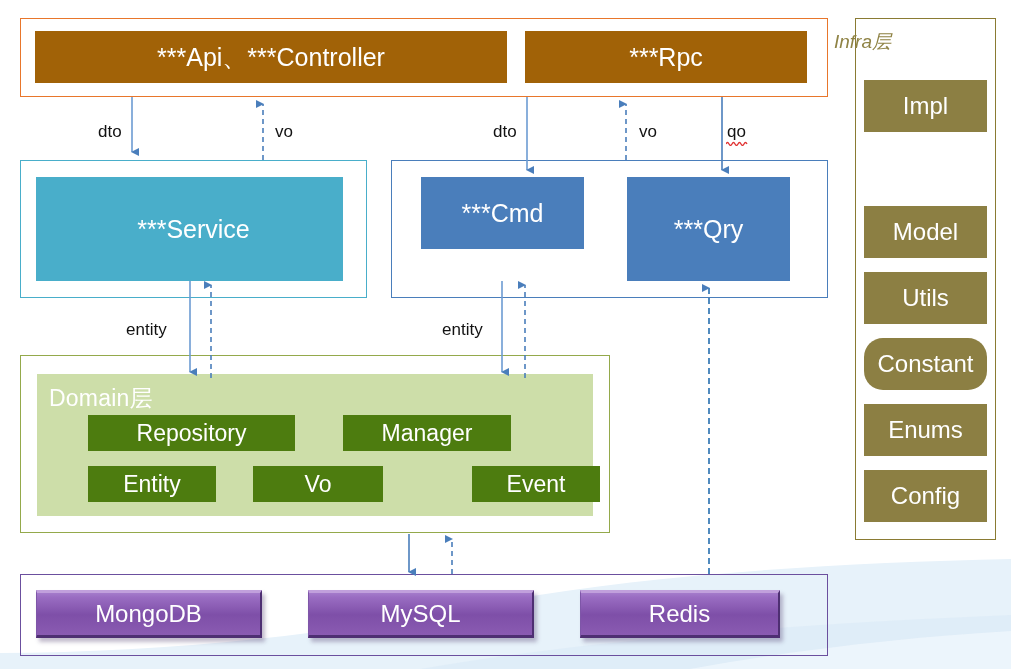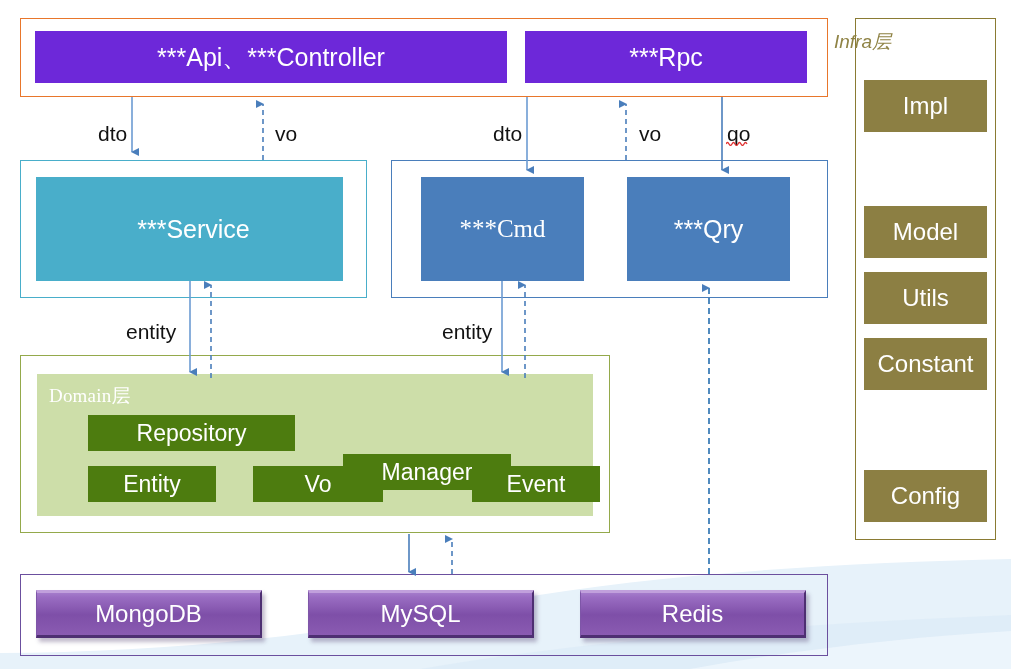--- a/index.html
+++ b/index.html
@@ -14,28 +14,28 @@
   
   .watermark{position:absolute;left:0;bottom:0;width:1011px;height:120px;overflow:hidden;z-index:0;pointer-events:none;}
 
   
   .frame{position:absolute;background:transparent;box-sizing:border-box;z-index:2;}
 
   
   .block{position:absolute;box-sizing:border-box;display:flex;align-items:center;justify-content:center;
          color:#ffffff;z-index:3;text-align:center;}
 
-  .orange{background:#6d28d9;font-size:25px;}
+  .orange{background:#a16207;font-size:25px;}
   .teal{background:#49AECA;font-size:25px;}
   .blue{background:#4A7EBB;font-size:25px;}
 
   
   .domain-outer{position:absolute;box-sizing:border-box;border:1px solid #94A94B;z-index:2;background:#fff;}
   .domain-inner{position:absolute;background:#CDDEA9;z-index:3;box-sizing:border-box;}
-  .domain-title{position:absolute;color:#ffffff;font-size:19px;z-index:4;letter-spacing:.2px;font-family:Liberation Serif, serif;}
+  .domain-title{position:absolute;color:#ffffff;font-size:23px;z-index:4;letter-spacing:.2px;}
   .green-chip{position:absolute;background:#4d7c0f;color:#fff;font-size:23px;display:flex;
               align-items:center;justify-content:center;z-index:4;box-sizing:border-box;}
 
   
   .db-frame{position:absolute;box-sizing:border-box;border:1px solid #6B4F9E;z-index:2;background:transparent;}
   .db-btn{position:absolute;z-index:3;box-sizing:border-box;display:flex;align-items:center;justify-content:center;
           color:#ffffff;font-size:24px;
           background:linear-gradient(to bottom,#A47BCB 0%,#9A6DC2 10%,#7E4FA8 52%,#8A5BB2 100%);
           border-top:3px solid #C1A0DC;
           border-left:1px solid #7E56A8;
@@ -43,21 +43,21 @@
           border-bottom:3px solid #4E2F72;
           box-shadow:3px 4px 4px rgba(80,60,110,.35);}
 
   
   .infra-frame{position:absolute;box-sizing:border-box;border:1px solid #8A7B33;background:#fff;z-index:2;}
   .infra-title{position:absolute;color:#8F8345;font-size:19px;z-index:4;}
   .infra-chip{position:absolute;background:#8C7F43;color:#fff;font-size:24px;display:flex;
               align-items:center;justify-content:center;z-index:4;box-sizing:border-box;}
 
   
-  .conn-label{position:absolute;color:#121212;font-size:21px;z-index:6;white-space:nowrap;}
+  .conn-label{position:absolute;color:#121212;font-size:17px;z-index:6;white-space:nowrap;}
   .squiggle{position:absolute;z-index:6;}
 
   
   #arrows{position:absolute;left:0;top:0;width:1011px;height:669px;z-index:5;pointer-events:none;}
 </style>
 </head>
 <body>
 
 <div id="stage">
 
@@ -80,38 +80,38 @@
   </div>
 
   <div class="frame" style="left:20px;top:160px;width:347px;height:138px;border:1px solid #49AECA;"></div>
 
   <div class="block teal" style="left:36px;top:177px;width:307px;height:104px;padding-left:8px;">
     <span>***Service</span>
   </div>
 
   <div class="frame" style="left:391px;top:160px;width:437px;height:138px;border:1px solid #4A7EBB;"></div>
 
-  <div class="block blue" style="left:421px;top:177px;width:163px;height:104px;font-family:Liberation Serif, serif;">
+  <div class="block blue" style="left:421px;top:177px;width:163px;height:72px;">
     <span>***Cmd</span>
   </div>
 
   <div class="block blue" style="left:627px;top:177px;width:163px;height:104px;">
     <span>***Qry</span>
   </div>
 
   <div class="domain-outer" style="left:20px;top:355px;width:590px;height:178px;"></div>
 
   <div class="domain-inner" style="left:37px;top:374px;width:556px;height:142px;"></div>
 
   <div class="domain-title" style="left:49px;top:383px;">Domain层</div>
 
   <div class="green-chip" style="left:88px;top:415px;width:207px;height:36px;">
     <span>Repository</span>
   </div>
-  <div class="green-chip" style="left:343px;top:415px;width:168px;height:36px;margin-top:39px;">
+  <div class="green-chip" style="left:343px;top:415px;width:168px;height:36px;">
     <span>Manager</span>
   </div>
 
   <div class="green-chip" style="left:88px;top:466px;width:128px;height:36px;">
     <span>Entity</span>
   </div>
   <div class="green-chip" style="left:253px;top:466px;width:130px;height:36px;">
     <span>Vo</span>
   </div>
   <div class="green-chip" style="left:424px;top:466px;width:128px;height:36px;margin-left:48px;">
@@ -119,39 +119,42 @@
   </div>
 
   <div class="db-frame" style="left:20px;top:574px;width:808px;height:82px;"></div>
 
   <div class="db-btn" style="left:36px;top:590px;width:226px;height:48px;">
     <span>MongoDB</span>
   </div>
   <div class="db-btn" style="left:308px;top:590px;width:226px;height:48px;">
     <span>MySQL</span>
   </div>
-  <div class="db-btn" style="left:580px;top:590px;width:226px;height:48px;">
+  <div class="db-btn" style="left:580px;top:590px;width:200px;height:48px;">
     <span>Redis</span>
   </div>
 
   <div class="infra-frame" style="left:855px;top:18px;width:141px;height:522px;"></div>
 
   <div class="infra-title" style="left:834px;top:29px;font-style:italic;">Infra层</div>
 
   <div class="infra-chip" style="left:864px;top:80px;width:123px;height:52px;">
     <span>Impl</span>
   </div>
   <div class="infra-chip" style="left:864px;top:206px;width:123px;height:52px;">
     <span>Model</span>
   </div>
   <div class="infra-chip" style="left:864px;top:272px;width:123px;height:52px;">
     <span>Utils</span>
   </div>
-  <div class="infra-chip" style="left:864px;top:338px;width:123px;height:52px;">
+  <div class="infra-chip" style="left:864px;top:338px;width:123px;height:52px;border-radius:19px;">
     <span>Constant</span>
+  </div>
+  <div class="infra-chip" style="left:864px;top:404px;width:123px;height:52px;">
+    <span>Enums</span>
   </div>
   <div class="infra-chip" style="left:864px;top:470px;width:123px;height:52px;">
     <span>Config</span>
   </div>
 
   <svg id="arrows" viewBox="0 0 1011 669" xmlns="http://www.w3.org/2000/svg">
     <defs>
       <marker id="ahDown" markerWidth="10" markerHeight="10" refX="5" refY="8" orient="auto" markerUnits="userSpaceOnUse">
         <path d="M1,1 L9,1 L5,9 Z" fill="#4A7EBB"></path>
       </marker>

